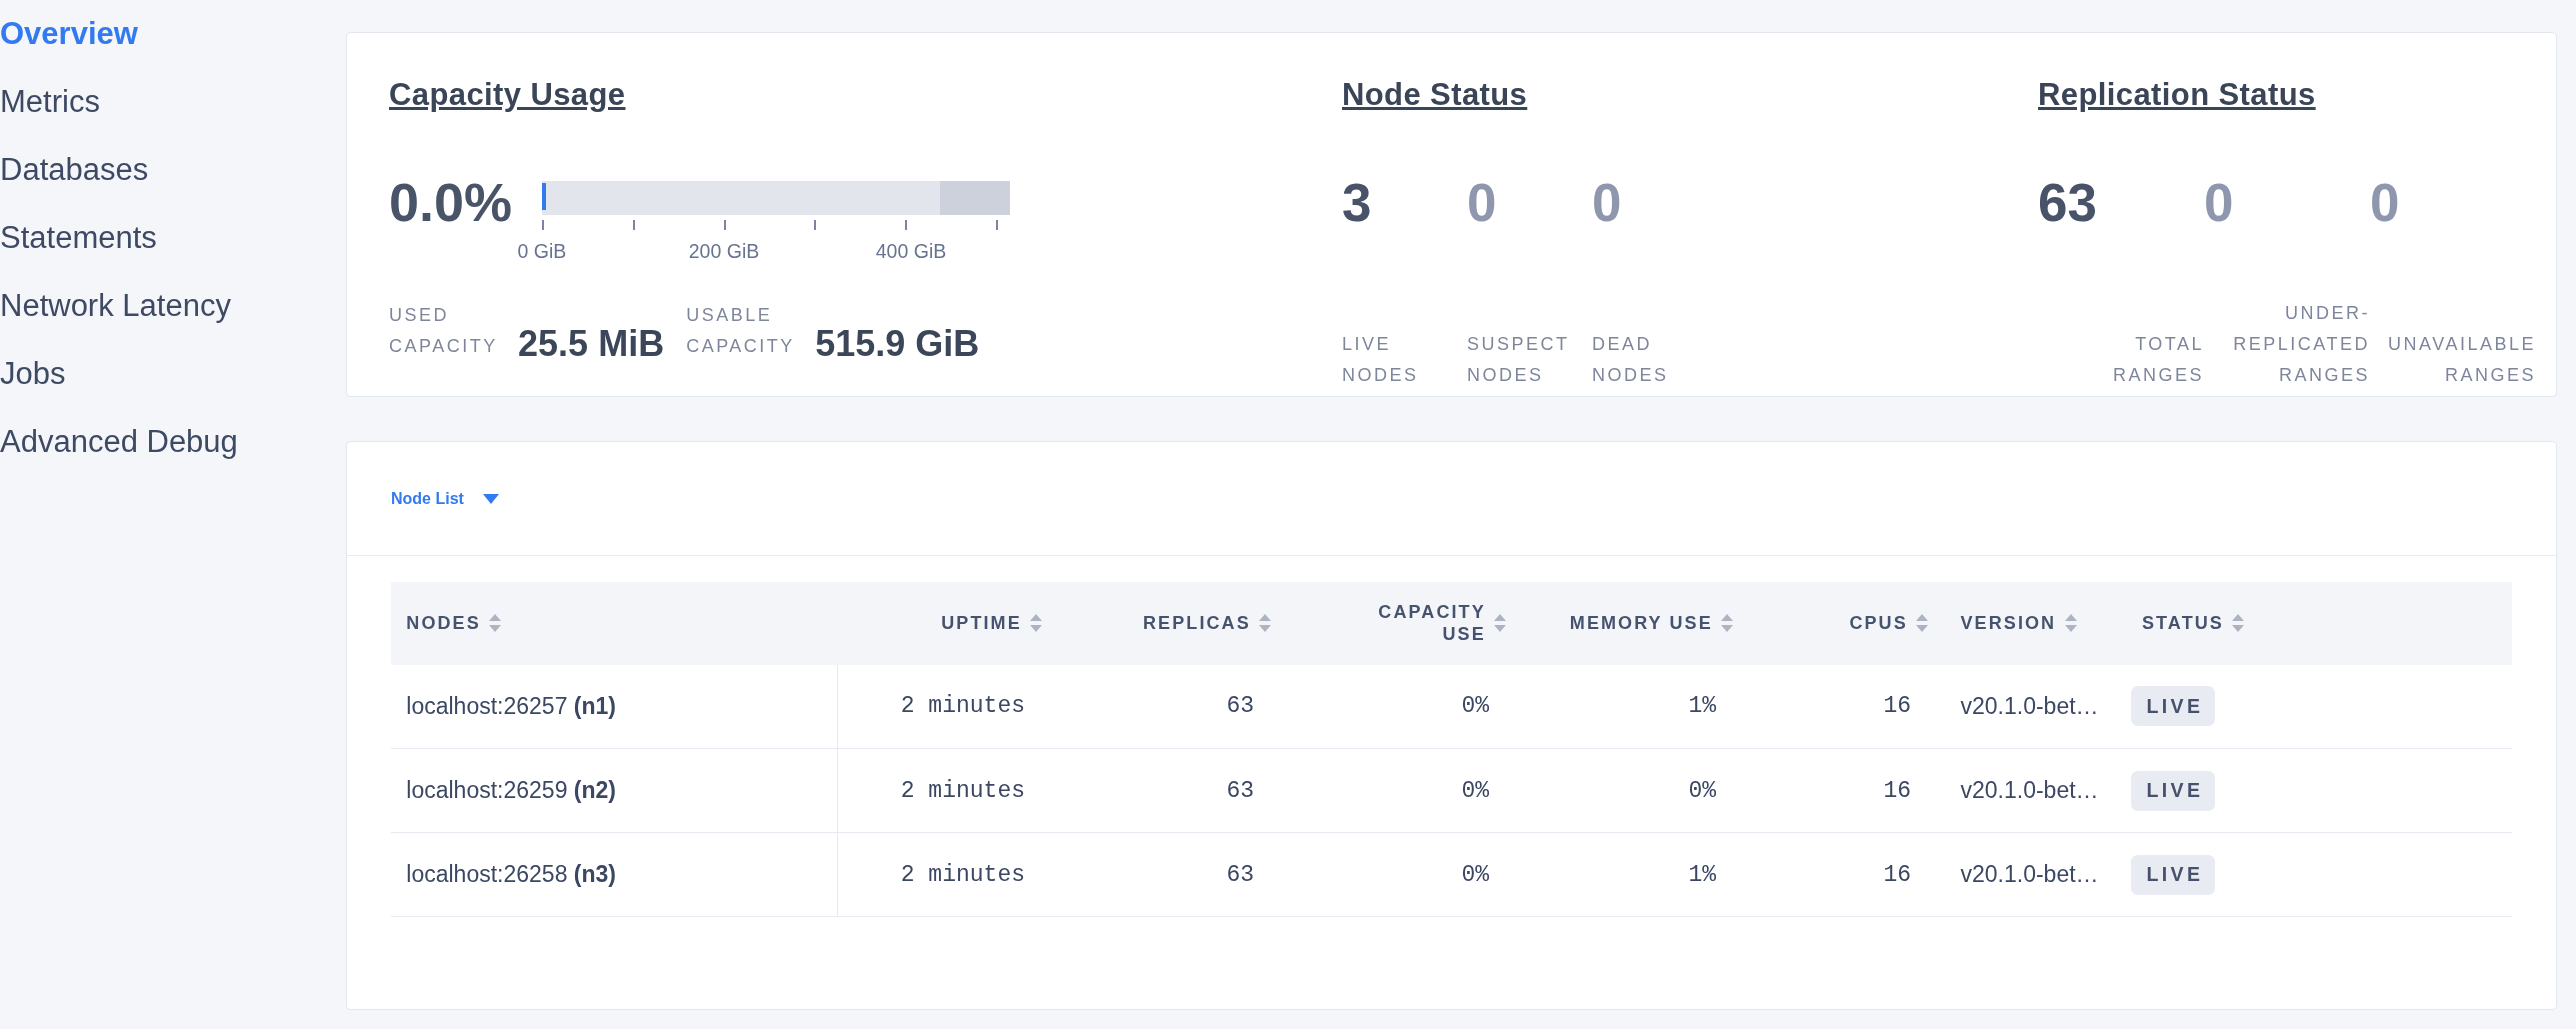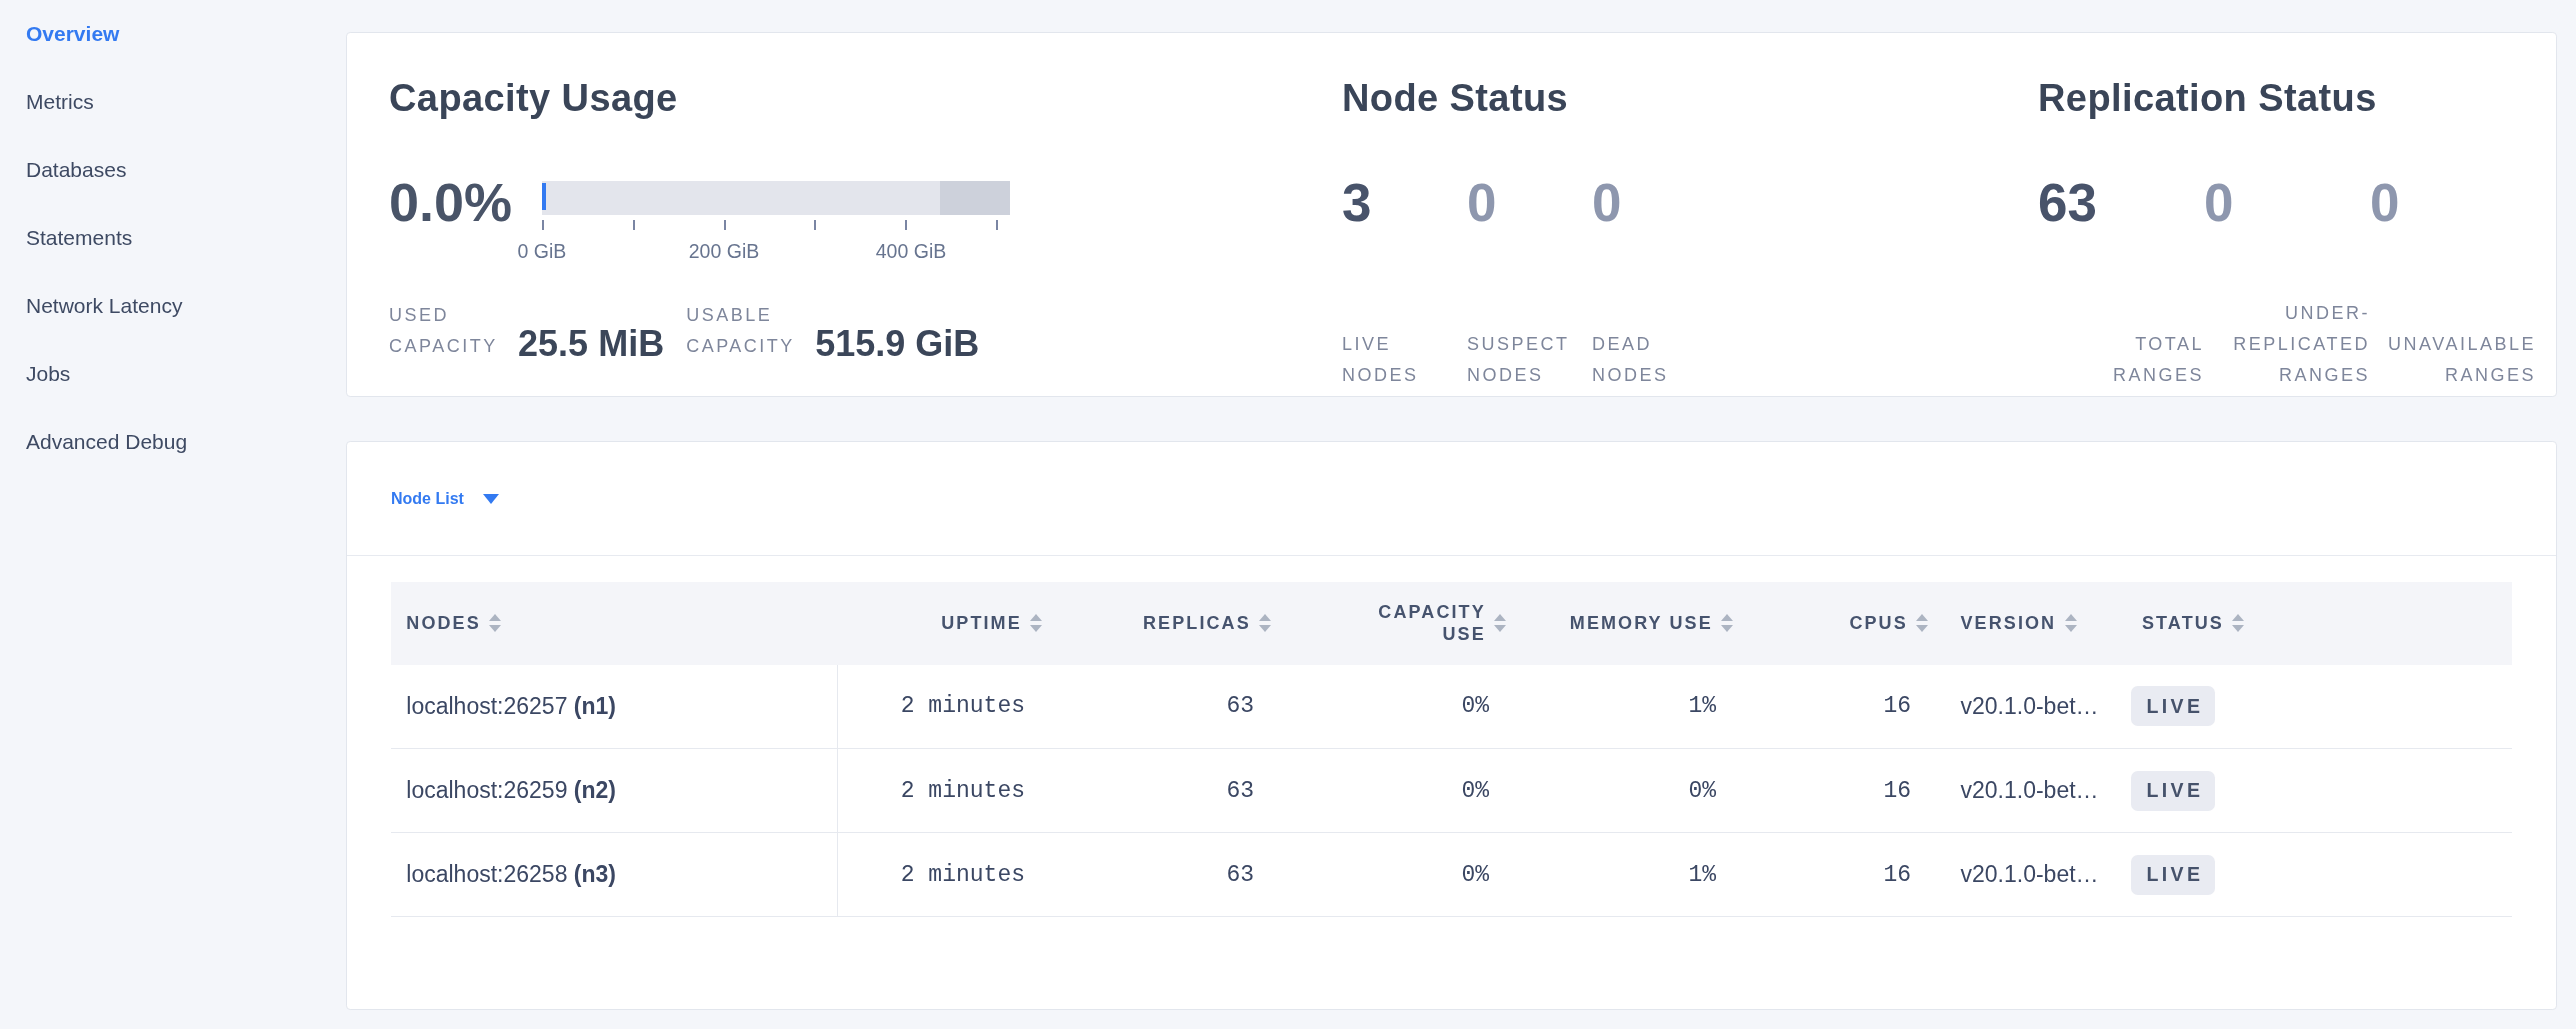--- a/index.html
+++ b/index.html
@@ -8,41 +8,42 @@
     background:#F4F6FA;
     font-family:"Liberation Sans", sans-serif;
     color:#3B4660;
     display:flex;
   }
 
   
   .sidebar { width:346px; flex:0 0 346px; padding-top:0; }
   .nav-item {
     height:68px; display:flex; align-items:center;
-    padding-left:26px; font-size:21px; color:#3E4A63; cursor:pointer;
+    font-size:31px; color:#3E4A63; cursor:pointer;
     white-space:nowrap;
   }
   .nav-item.active { color:#337AF1; font-weight:700; }
 
   
   .main { flex:1; padding:32px 19.5px 0 0; }
   .card {
     background:#FFFFFF; border:0.8px solid #E2E6ED; border-radius:4.2px;
   }
 
   
   .summary-card { height:365px; display:flex; position:relative; }
   .sec { position:relative; height:100%; }
   .sec-capacity { width:995px; }
   .sec-nodes    { width:696px; }
   .sec-repl     { flex:1; }
   .sec-title {
     position:absolute; top:44px; left:42px;
-    font-size:38px; font-weight:700; color:#3A4558; letter-spacing:0.4px;
+    font-size:31px; font-weight:700; color:#3A4558; letter-spacing:0.4px;
     white-space:nowrap;
+    text-decoration:underline;
   }
   .sec-nodes .sec-title, .sec-repl .sec-title { left:0; }
 
   .big-pct {
     position:absolute; top:137px; left:42px;
     font-size:54px; font-weight:700; color:#495468; line-height:65px;
   }
 
   .cap-bar { position:absolute; top:148px; left:195px; width:469px; height:34px; }
   .cap-bar .seg-light { position:absolute; left:0; top:0; width:398px; height:34px; background:#E3E5EC; }

